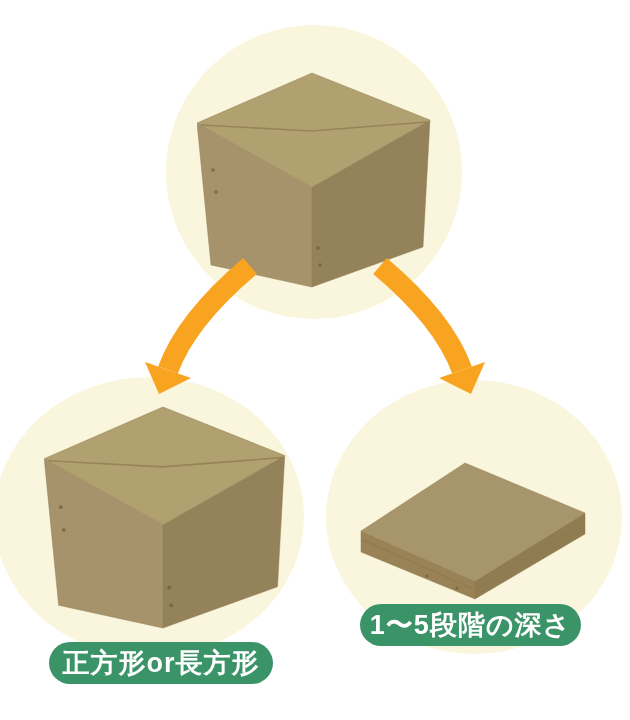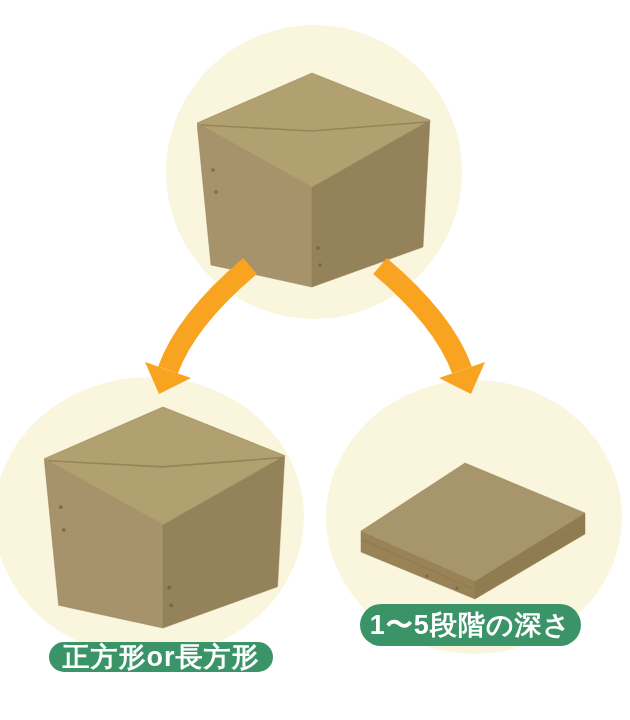--- a/index.html
+++ b/index.html
@@ -41,21 +41,21 @@
   .hole{fill:#6B5C3A;opacity:.7;}
   .arrows{position:absolute;left:0;top:0;width:630px;height:720px;pointer-events:none;}
   .arrow-path{stroke:var(--arrow-orange);stroke-width:21;fill:none;stroke-linecap:butt;}
   .arrow-head{fill:var(--arrow-orange);}
   .pill{
     position:absolute;display:flex;align-items:center;justify-content:center;
     background:var(--label-green);color:var(--label-text);
     border-radius:22px;font-weight:bold;font-size:27px;letter-spacing:1px;
     white-space:nowrap;
   }
-  .pill-left{left:49px;top:642px;width:224px;height:30px;}
+  .pill-left{left:49px;top:642px;width:224px;height:42px;}
   .pill-right{left:360px;top:604px;width:221px;height:42px;}
 </style>
 </head>
 <body>
 
 <div class="stage">
 
   <div class="blob blob-top"></div>
   <div class="blob blob-left"></div>
   <div class="blob blob-right"></div>

